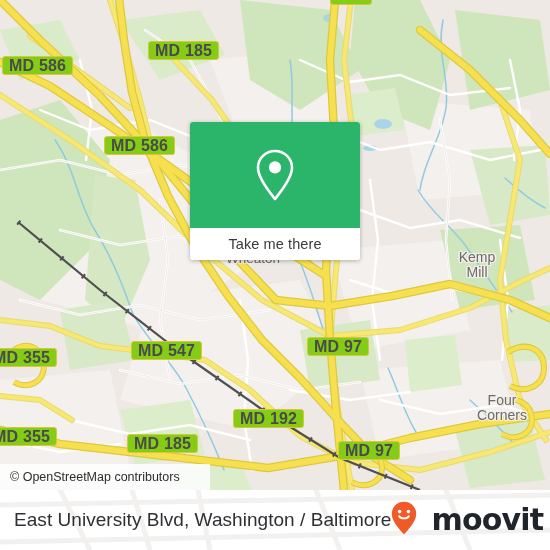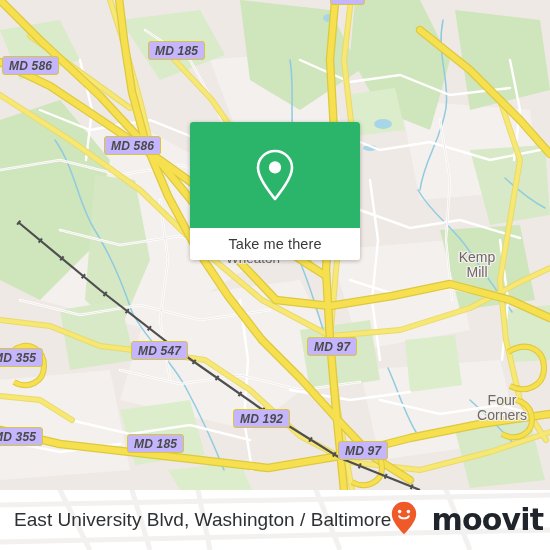--- a/index.html
+++ b/index.html
@@ -38,36 +38,35 @@
     line-height: 1.05;
     text-shadow:
       -1.4px 0 #f3efec, 1.4px 0 #f3efec, 0 -1.4px #f3efec, 0 1.4px #f3efec,
       -1px -1px #f3efec, 1px -1px #f3efec, -1px 1px #f3efec, 1px 1px #f3efec;
     pointer-events: none;
   }
 
   
   .shield {
     position: absolute;
-    background: #c4b5fd;
+    background: #84cc16;
     border: 1.6px solid #d9c63a;
     border-radius: 3px;
     color: #4a4a4a;
     font-family: "Liberation Sans", sans-serif;
     font-weight: bold;
-    font-size: 12px;
+    font-size: 16px;
     line-height: 16px;
     height: 19px;
     padding: 0 6px 0 6px;
     white-space: nowrap;
     letter-spacing: 0.2px;
     display: flex;
     align-items: center;
     justify-content: center;
-    font-style: italic;
   }
 
   
   #poi-card {
     position: absolute;
     left: 190px; top: 122px;
     width: 170px;
     border-radius: 3px;
     overflow: hidden;
     box-shadow: 0 1px 4px rgba(0,0,0,0.28);
@@ -337,20 +336,21 @@
         <span>
           <svg width="44" height="56" viewBox="0 0 44 56" aria-hidden="true">
             <path d="M22 4 C12.6 4 5 11.5 5 20.8 C5 31.5 18 47 22 52 C26 47 39 31.5 39 20.8 C39 11.5 31.4 4 22 4 Z" fill="none" stroke="#ffffff" stroke-width="2.6" stroke-linejoin="round"></path>
             <circle cx="22" cy="20.4" r="6.1" fill="#ffffff"></circle>
           </svg>
         </span>
       </div>
       <div id="take-me-there">Take me there</div>
     </div>
 
+    <div id="attribution">© OpenStreetMap contributors</div>
   </div>
 
   <div id="footer">
     <svg id="footer-watermark" viewBox="0 0 550 100">
       <g stroke="#f3f1ef" stroke-width="5" fill="none">
         <path d="M40,0 L90,100"></path>
         <path d="M120,0 L150,100"></path>
         <path d="M190,0 L210,100"></path>
         <path d="M300,0 L340,100"></path>
         <path d="M430,0 L470,100"></path>

